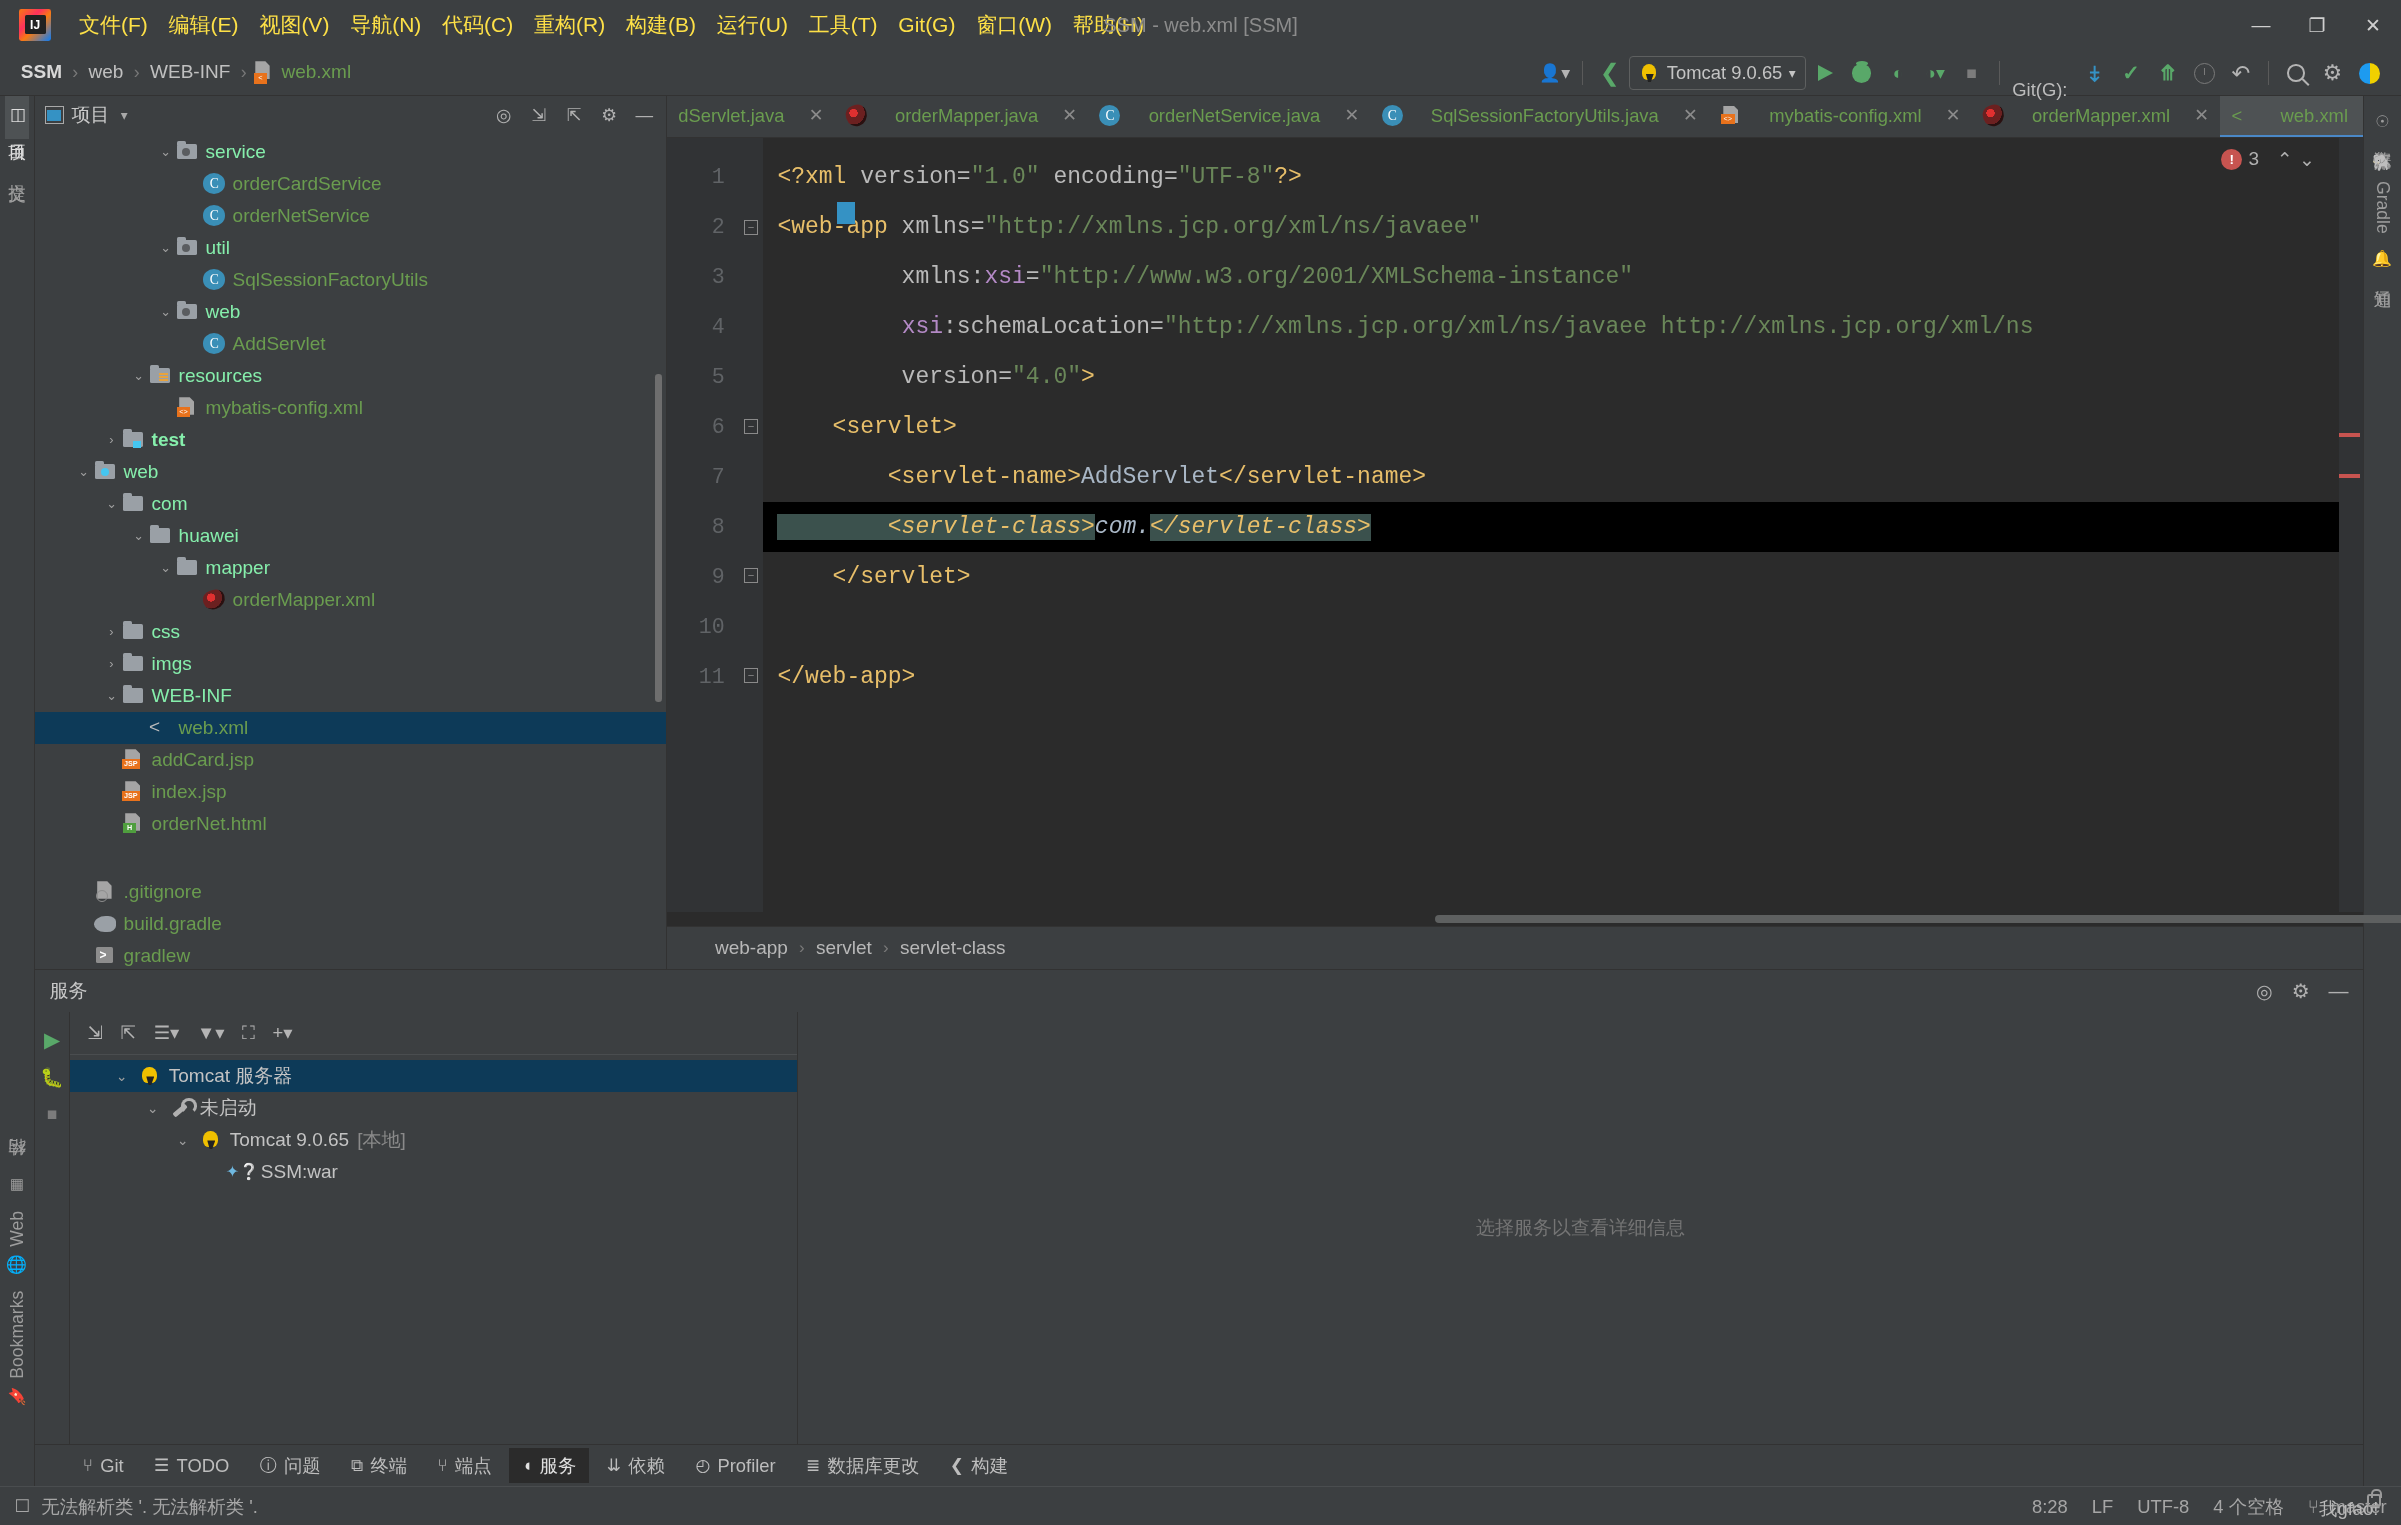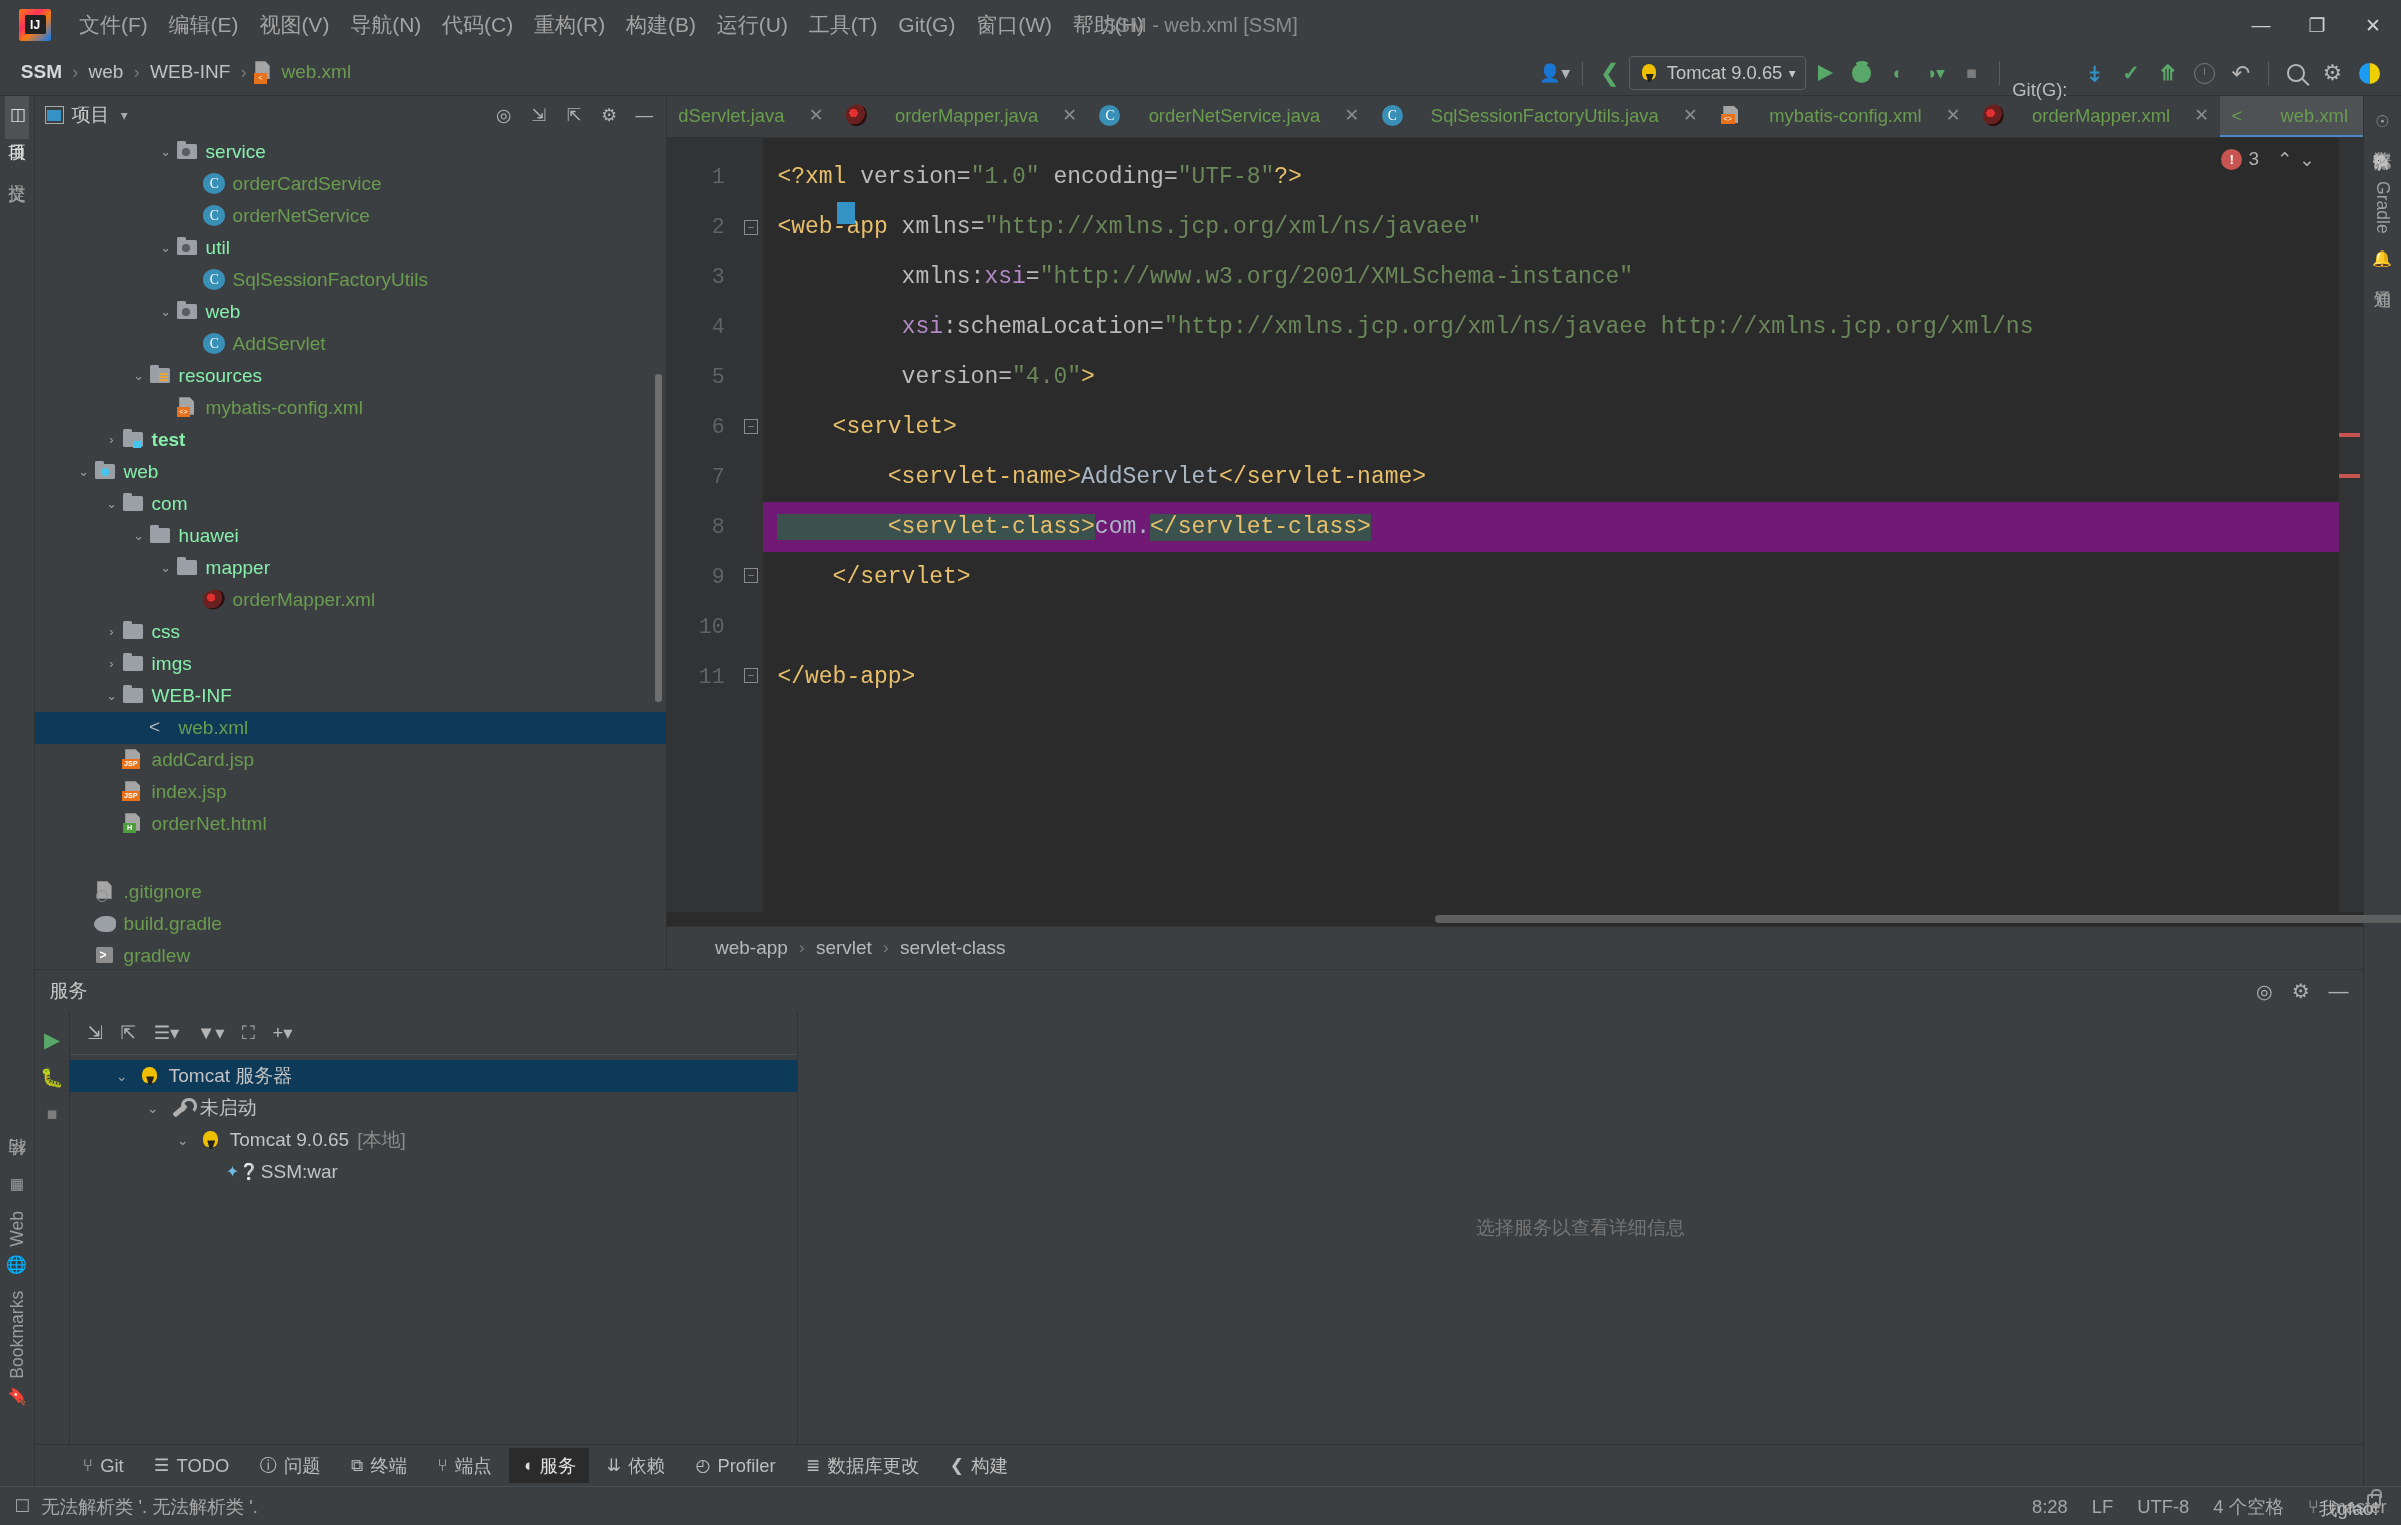--- a/index.html
+++ b/index.html
@@ -22,21 +22,21 @@
     position: relative; flex: 0 0 auto;
     background: linear-gradient(135deg,#f97a12 0%,#fe315d 35%,#f97a12 55%,#087cfa 100%);
     border-radius: 2.4px;
   }
   .ij-logo::after {
     content: "IJ"; position: absolute; left: 5.6px; top: 6.4px; width: 21px; height: 19px;
     background: #212121; color: #fff; font-size: 12px; font-weight: bold;
     display: flex; align-items: center; justify-content: center; border-radius: 1.6px;
   }
   .menu-item {
-    font-size: 21px; color: #a3a3a3; padding: 3.2px 10.4px; white-space: nowrap; cursor: default;
+    font-size: 21px; color: #fde047; padding: 3.2px 10.4px; white-space: nowrap; cursor: default;
   }
   .win-title {
     position: absolute; left: 0; right: 0; text-align: center;
     font-size: 20px; color: #8c8c8c; pointer-events: none;
   }
   .win-ctrls { position: absolute; right: 0; top: 0; height: 50px; display: flex; align-items: center; }
   .win-btn { width: 56px; height: 50px; display: flex; align-items: center; justify-content: center;
              color: #cfcfcf; font-size: 19px; }
 
   
@@ -191,21 +191,21 @@
   .gutter { width: 72px; flex: 0 0 72px; background: #313335; text-align: right; padding-top: 14.4px; position: relative;}
   .gline { height: 50px; line-height: 50px; font-size: 21.6px; color: #606366; padding-right: 14.4px;
            font-family: "Liberation Mono", monospace;}
   .foldcol { width: 24px; flex: 0 0 24px; background: #313335; padding-top: 14.4px; position: relative;}
   .fold { height: 50px; display: flex; align-items: center; justify-content: center; }
   .fold i { display:block; width:14.4px; height:14.4px; border:0.8px solid #8a8a8a; color:#8a8a8a; font-size:11.2px;
             line-height:12.8px; text-align:center; font-style: normal; background:#313335;}
   .code-area { flex: 1 1 auto; position: relative; overflow: hidden; padding-top: 14.4px; background:#2b2b2b;}
   .cline { height: 50px; line-height: 50px; font-size: 23px; white-space: pre;
            font-family: "Liberation Mono", monospace; padding-left: 14.4px; }
-  .cline.cur { background: #701a75; }
+  .cline.cur { background: #000000; font-style: italic; }
   .tagc { color: #e8bf6a; }
   .attrn { color: #bababa; }
   .valc { color: #6a8759; }
   .nsc { color: #b389c5; }
   .txtc { color: #a9b7c6; }
   .hl { background: #3b514d; }
   .sq { border-bottom: 2.4px wavy #c75450; padding-bottom: 0.8px; }
   .marker-rail { position: absolute; right: 0; top: 0; bottom: 0; width: 24px; background: #313335; }
   .mk { position: absolute; right: 3.2px; width: 21px; height: 4px; background: #c75450; }
   .err-badge { position: absolute; right: 48px; top: 9.6px; display: flex; align-items: center; gap: 6.4px;

